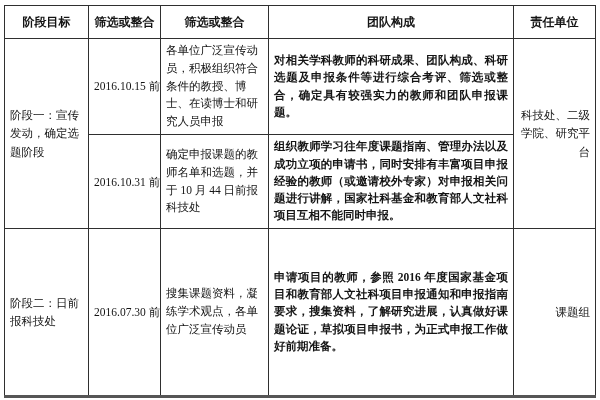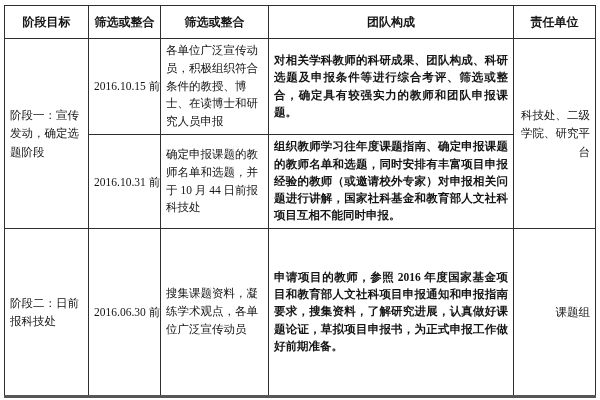--- a/index.html
+++ b/index.html
@@ -105,24 +105,24 @@
       <tr class="stage1-row-a">
         <td class="c-goal" rowspan="2">阶段一：宣传发动，确定选题阶段</td>
         <td class="c-time">2016.10.15 前</td>
         <td class="c-content">各单位广泛宣传动员，积极组织符合条件的教授、博士、在读博士和研究人员申报</td>
         <td class="c-focus">对相关学科教师的科研成果、团队构成、科研选题及申报条件等进行综合考评、筛选或整合，确定具有较强实力的教师和团队申报课题。</td>
         <td class="c-unit" rowspan="2">科技处、二级学院、研究平台</td>
       </tr>
       <tr class="stage1-row-b">
         <td class="c-time">2016.10.31 前</td>
         <td class="c-content">确定申报课题的教师名单和选题，并于 10 月 44 日前报科技处</td>
-        <td class="c-focus">组织教师学习往年度课题指南、确定申报课题的教师名单和选题，同时安排有丰富项目申报经验的教师（或邀请校外专家）对申报相关问题进行讲解，国家社科基金和教育部人文社科项目互相不能同时申报。</td>
+        <td class="c-focus">组织教师学习往年度课题指南、管理办法以及成功立项的申请书，同时安排有丰富项目申报经验的教师（或邀请校外专家）对申报相关问题进行讲解，国家社科基金和教育部人文社科项目互相不能同时申报。</td>
       </tr>
       <tr class="stage2-row">
         <td class="c-goal">阶段二：日前报科技处</td>
-        <td class="c-time">2016.06.30 前</td>
+        <td class="c-time">2016.07.30 前</td>
         <td class="c-content">搜集课题资料，凝练学术观点，各单位广泛宣传动员</td>
         <td class="c-focus">申请项目的教师，参照 2016 年度国家基金项目和教育部人文社科项目申报通知和申报指南要求，搜集资料，了解研究进展，认真做好课题论证，草拟项目申报书，为正式申报工作做好前期准备。</td>
         <td class="c-unit">课题组</td>
       </tr>
     </tbody>
   </table>
 </div>
 
 </body></html>

